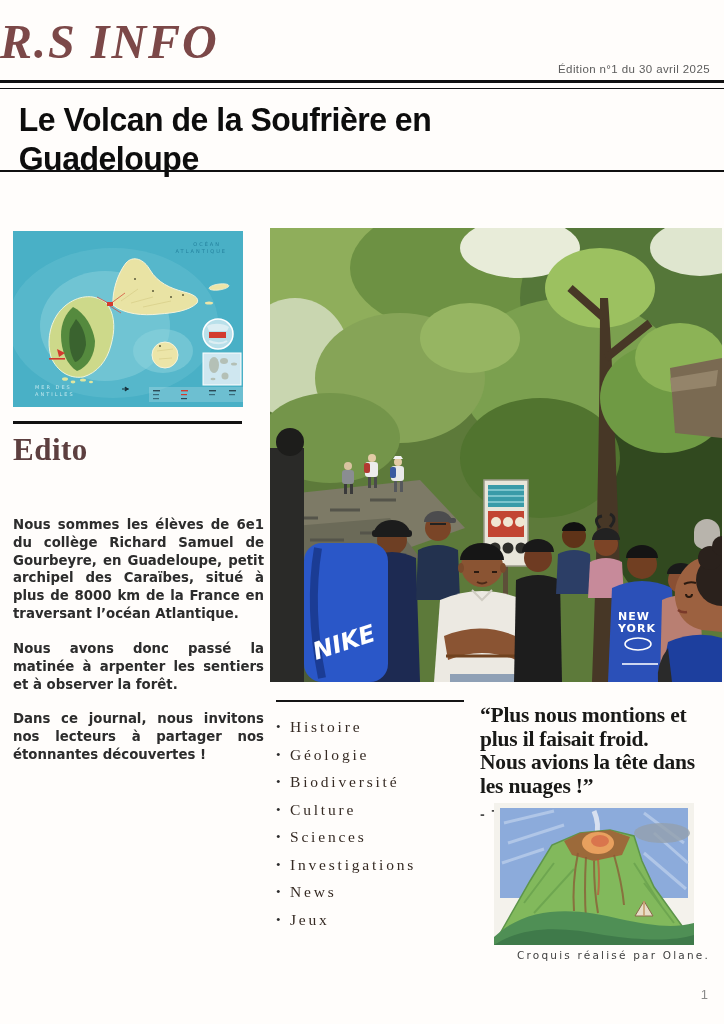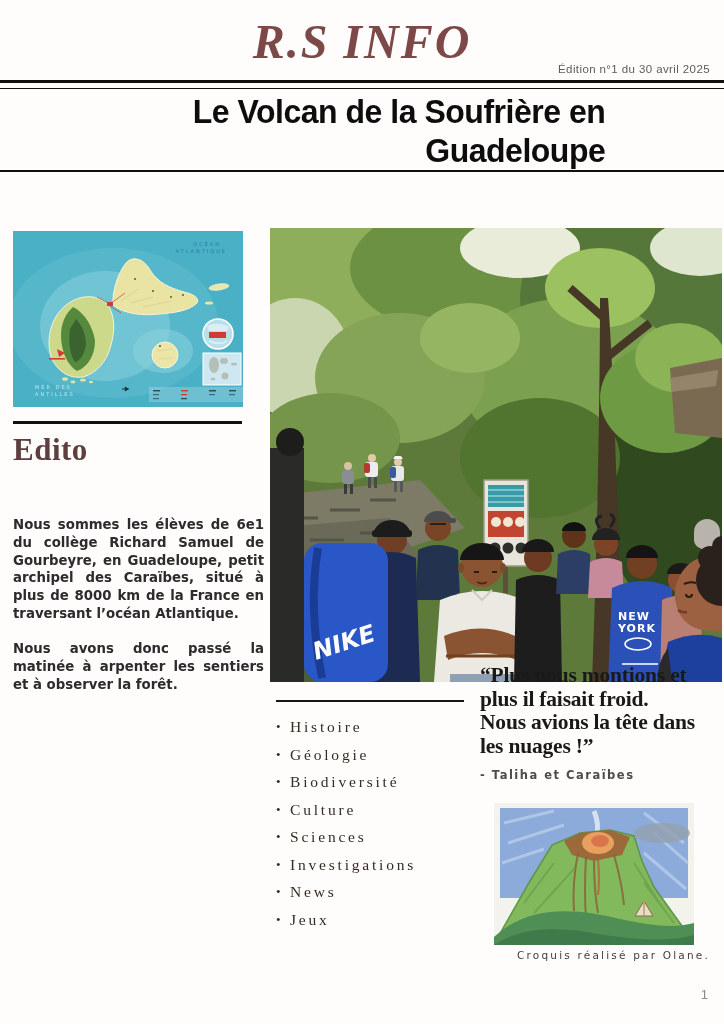--- a/index.html
+++ b/index.html
@@ -4,35 +4,35 @@
 <style>
   * { margin:0; padding:0; box-sizing:border-box; }
   html,body { background:#e9e9e9; }
   .page {
     position:relative; width:724px; height:1024px; margin:0 auto;
     background:#fffdfb; overflow:hidden;
     font-family:"Liberation Sans", sans-serif;
   }
   
   .masthead {
-    position:absolute; top:14px; left:0; width:724px; text-align:center;
+    position:absolute; top:14px; left:0; width:724px; 
   }
   .masthead .title {
     font-family:"Liberation Serif", serif; font-style:italic; font-weight:600;
     font-size:48px; letter-spacing:2px; color:#7c4848;
   }
   .edition {
     position:absolute; top:63px; right:14px;
     font-size:11.5px; color:#5c5c5c; letter-spacing:0.4px;
   }
   .rule { position:absolute; left:0; width:724px; background:#101010; }
   .rule-a { top:80px; height:3px; }
   .rule-b { top:88px; height:1px; }
   .rule-c { top:170px; height:2px; }
-  .headline-wrap { position:absolute; top:92px; left:0; width:624px; text-align:right; }
+  .headline-wrap { position:absolute; top:100px; left:0; width:624px; text-align:left; }
   .headline {
     display:inline-block; transform:scaleX(0.94); transform-origin:center;
     font-weight:bold; font-size:34px; color:#0d0d0d; letter-spacing:-0.5px;
     font-family:"Liberation Sans", sans-serif;
   }
   .subtitle-wrap { position:absolute; top:184px; left:0; width:724px; text-align:center; }
   .subtitle {
     display:inline-block; transform:scaleX(0.88); transform-origin:center;
     font-weight:bold; font-size:29px; color:#57433a; letter-spacing:0.5px;
   }
@@ -62,21 +62,21 @@
   .sommaire-list { list-style:none; margin-top:16px; margin-left:14px; }
   .sommaire-list li {
     font-family:"Liberation Serif", serif; font-size:15.5px; color:#362b24;
     letter-spacing:2.8px; margin-bottom:9.5px; position:relative;
   }
   .sommaire-list li .bullet {
     position:absolute; left:-14px; top:1px; font-size:13px; color:#2c2c2c;
     letter-spacing:0;
   }
   
-  .quote-block { position:absolute; left:480px; top:664px; width:242px; }
+  .quote-block { position:absolute; left:480px; top:704px; width:242px; }
   .quote-text {
     font-family:"Liberation Serif", serif; font-weight:bold;
     font-size:21.5px; line-height:1.1; color:#191917; letter-spacing:-0.2px;
     white-space:pre-line;
   }
   .quote-attr {
     margin-top:9px; font-family:"DejaVu Sans", sans-serif; font-weight:bold;
     font-size:11.5px; color:#4c4c4c; letter-spacing:1.5px;
   }
   
@@ -189,20 +189,21 @@
       <path d="M112,156 l3,2 l-3,2 l1,-2 Z M109,158 h7" stroke="#16303a" stroke-width="1" fill="#16303a"></path>
     </svg>
   </div>
 
   <div class="divider-left"></div>
 
   <div class="edito-heading">Edito</div>
   <div class="edito-body">
     <p>Nous sommes les élèves de 6e1 du collège Richard Samuel de Gourbeyre, en Guadeloupe, petit archipel des Caraïbes, situé à plus de 8000 km de la France en traversant l’océan Atlantique.</p>
     <p>Nous avons donc passé la matinée à arpenter les sentiers et à observer la forêt.</p>
+    <p>Dans ce journal, nous invitons nos lecteurs à partager nos étonnantes découvertes !</p>
   </div>
 
   <div class="photo-figure">
     <svg width="452" height="454" viewBox="0 0 452 454">
       <rect width="452" height="454" fill="#5d7a3a"></rect>
 
       <g>
         <ellipse cx="60" cy="50" rx="110" ry="80" fill="#8fae5b"></ellipse>
         <ellipse cx="25" cy="130" rx="55" ry="60" fill="#c9d6b0"></ellipse>
         <ellipse cx="210" cy="40" rx="130" ry="70" fill="#6d9143"></ellipse>

